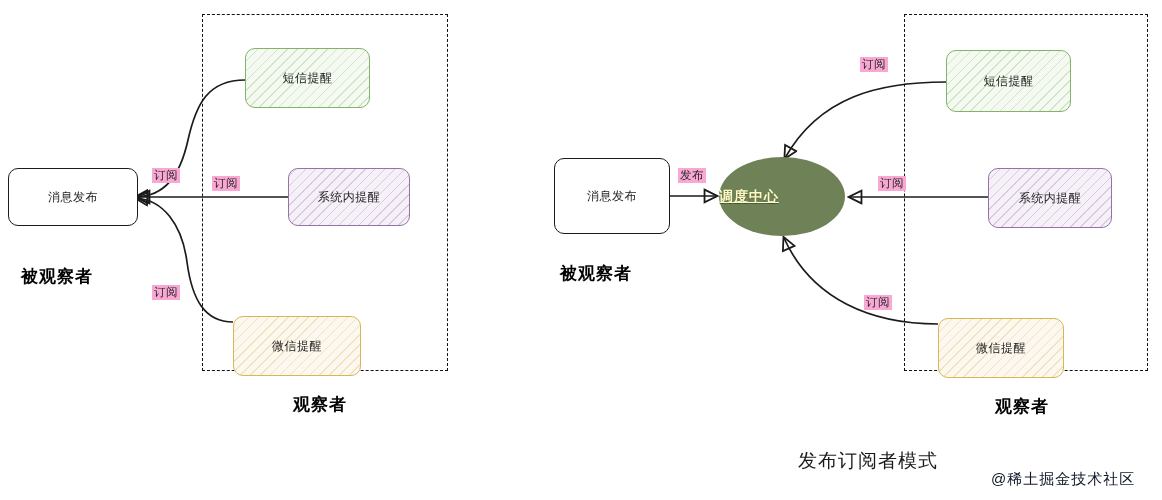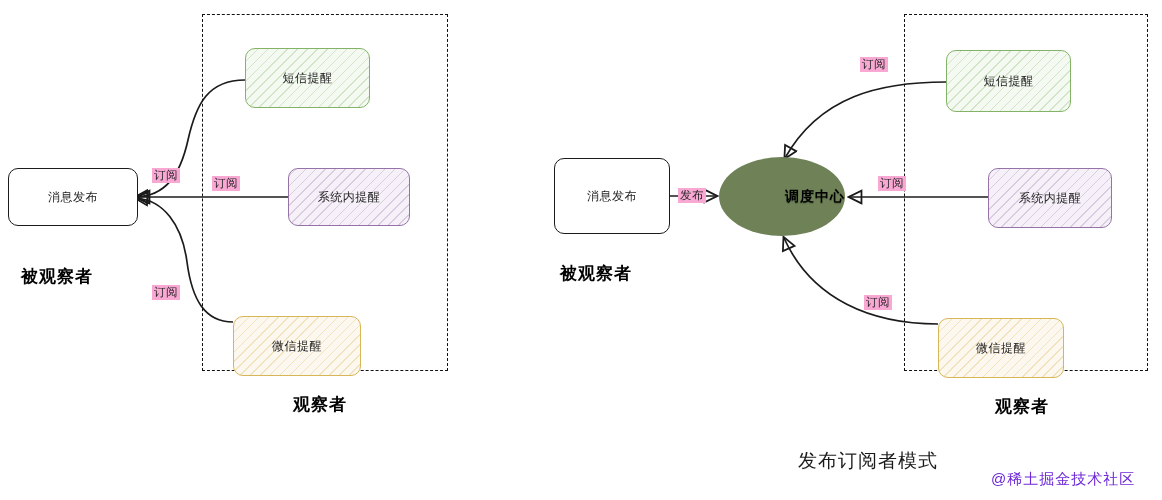--- a/index.html
+++ b/index.html
@@ -81,28 +81,29 @@
       rgba(214,182,86,0.32) 1px,
       rgba(255,255,255,0) 1px,
       rgba(255,255,255,0) 7px
     );
     margin-top: 24px;
   }
   .ellipse-node {
     position: absolute;
     display: flex;
     align-items: center;
-    justify-content: flex-end;
+    justify-content: flex-start;
     border-radius: 50%;
     background: #6f8257;
-    color: #000000;
+    color: #fef9c3;
     font-weight: bold;
     font-size: 14px;
     letter-spacing: 1px;
     text-shadow: 0 1px 1px rgba(0,0,0,0.25);
+    text-decoration: underline;
   }
   .dashed-group {
     position: absolute;
     box-sizing: border-box;
     border: 1.5px dashed #111111;
     background: transparent;
   }
   .edge-label {
     position: absolute;
     font-size: 11.5px;
@@ -123,21 +124,21 @@
   .caption {
     position: absolute;
     font-size: 19px;
     color: #1a1a1a;
     white-space: nowrap;
     letter-spacing: 1px;
   }
   .watermark {
     position: absolute;
     font-size: 15px;
-    color: #6d28d9;
+    color: #0f172a;
     white-space: nowrap;
     letter-spacing: 1px;
   }
 </style>
 </head>
 <body>
 
 <div id="stage">
 
   <svg class="layer" viewBox="0 0 1162 500">
@@ -209,21 +210,21 @@
   </div>
 
   <div class="node hatch hatch-purple" style="left:988px; top:168px; width:124px; height:60px;">
     <span>系统内提醒</span>
   </div>
 
   <div class="node hatch hatch-orange" style="left:938px; top:294px; width:126px; height:60px;">
     <span>微信提醒</span>
   </div>
 
-  <div class="edge-label" style="left:678px; top:168px;margin-top:20px;">发布</div>
+  <div class="edge-label" style="left:678px; top:168px;">发布</div>
 
   <div class="edge-label" style="left:860px; top:57px;">订阅</div>
 
   <div class="edge-label" style="left:878px; top:176px;">订阅</div>
 
   <div class="edge-label" style="left:864px; top:295px;">订阅</div>
 
   <div class="role-label" style="left:560px; top:262px;">被观察者</div>
 
   <div class="role-label" style="left:995px; top:395px;">观察者</div>

